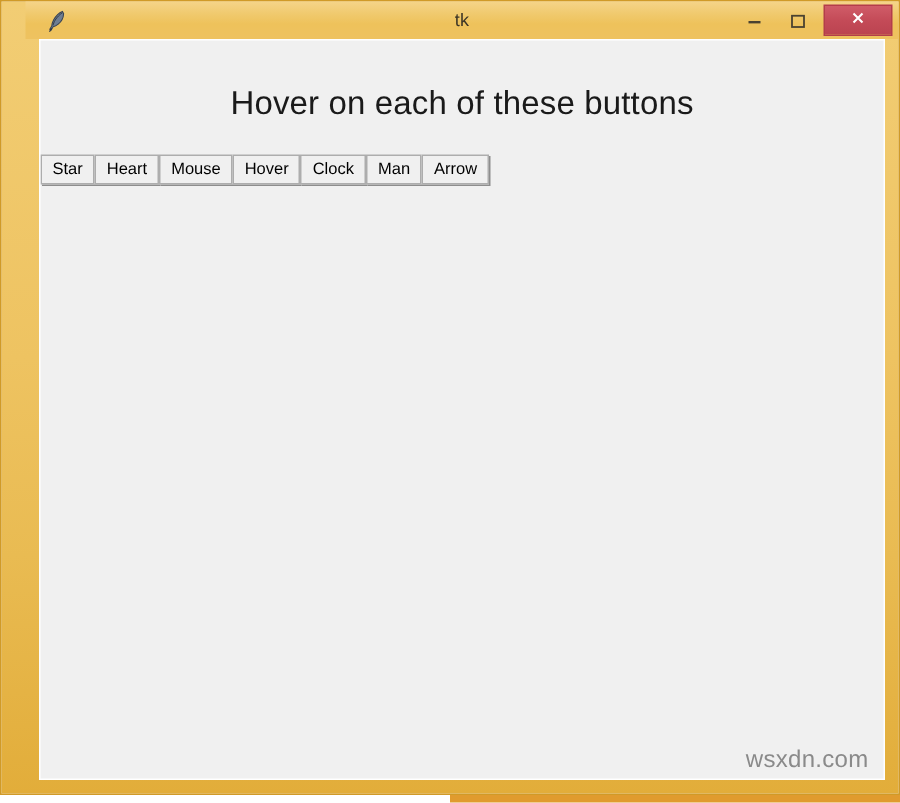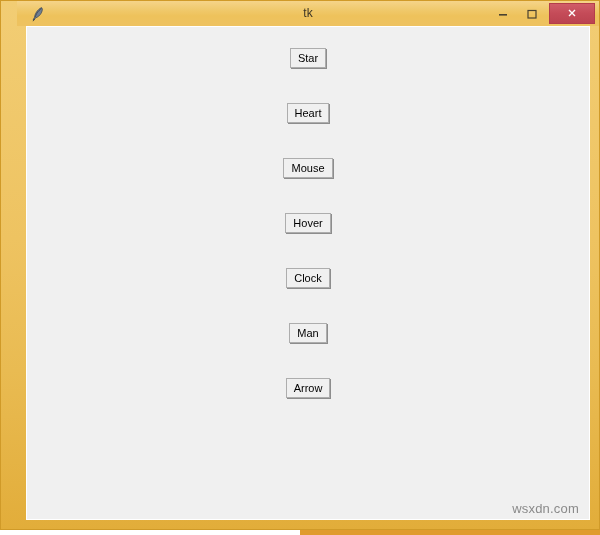--- a/index.html
+++ b/index.html
@@ -105,21 +105,20 @@
     color: #1a1a1a;
     font-weight: normal;
     margin: 0;
     padding-top: 29px;
     letter-spacing: 0.1px;
   }
 
   #button-stack {
     margin-top: 21px;
     display: flex;
-    flex-direction: column;
     align-items: center;
   }
 
   .tk-button {
     font-family: "Liberation Sans", sans-serif;
     font-size: 11px;
     color: #000000;
     background: #f0f0f0;
     border: 1px solid #adadad;
     box-sizing: border-box;
@@ -131,21 +130,21 @@
     margin-bottom: 35px;
     box-shadow: 1px 1px 0 0 #8d8d8d;
     cursor: default;
     display: inline-block;
   }
 
   #watermark {
     position: absolute;
     right: 10px;
     bottom: 3px;
-    font-size: 13px;
+    font-size: 16px;
     color: #8a8a8a;
     letter-spacing: 0.2px;
     margin-top: 36px;
   }
 
   #bottom-strip {
     position: absolute;
     left: 0;
     top: 530px;
     width: 600px;
@@ -199,20 +198,21 @@
             <path d="M3 3 L9 9 M9 3 L3 9" stroke="#ffffff" stroke-width="1.4" fill="none"></path>
           </svg>
         </span>
       </div>
 
     </div>
   </div>
 
   <div id="client">
 
+    <h1 id="heading">Hover on each of these buttons</h1>
 
     <div id="button-stack">
       <button class="tk-button">Star</button>
       <button class="tk-button">Heart</button>
       <button class="tk-button">Mouse</button>
       <button class="tk-button">Hover</button>
       <button class="tk-button">Clock</button>
       <button class="tk-button">Man</button>
       <button class="tk-button">Arrow</button>
     </div>

